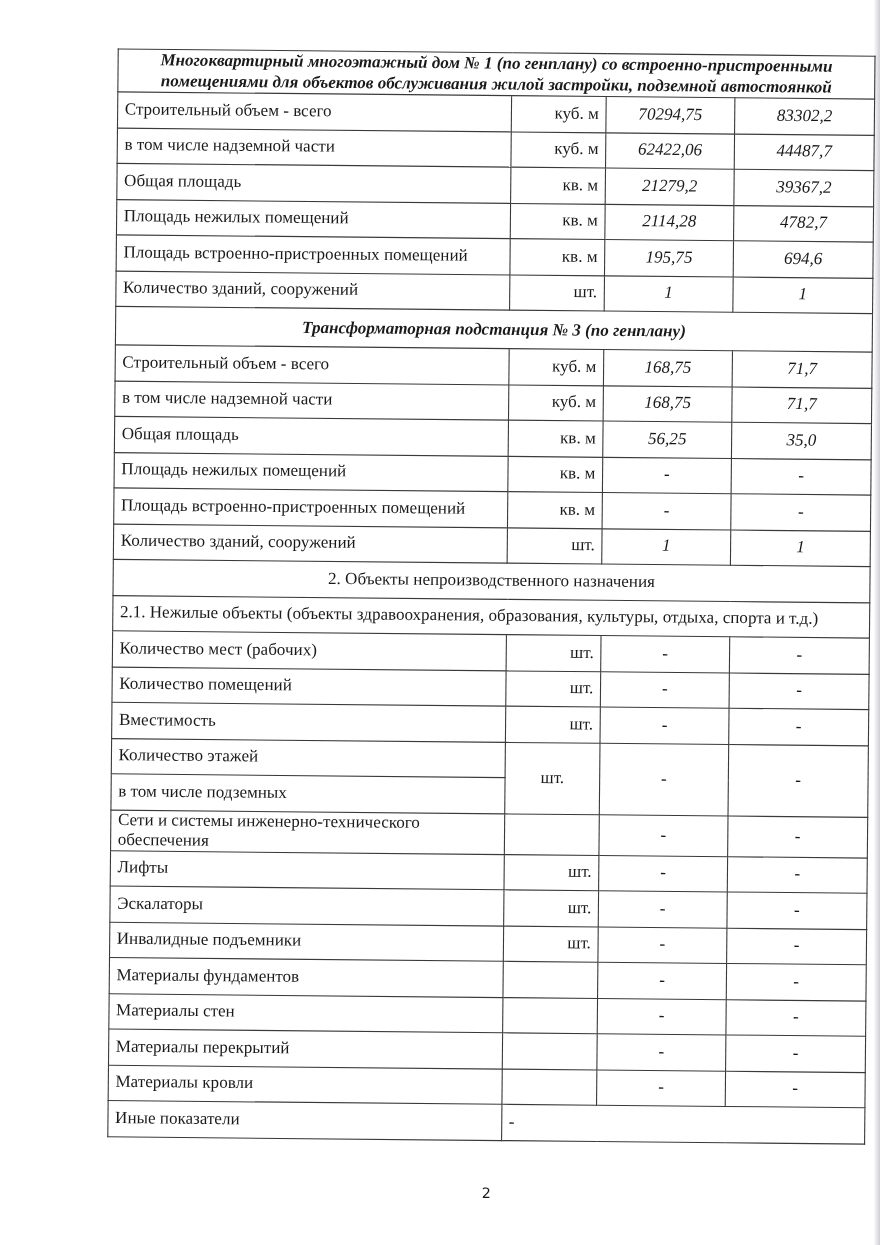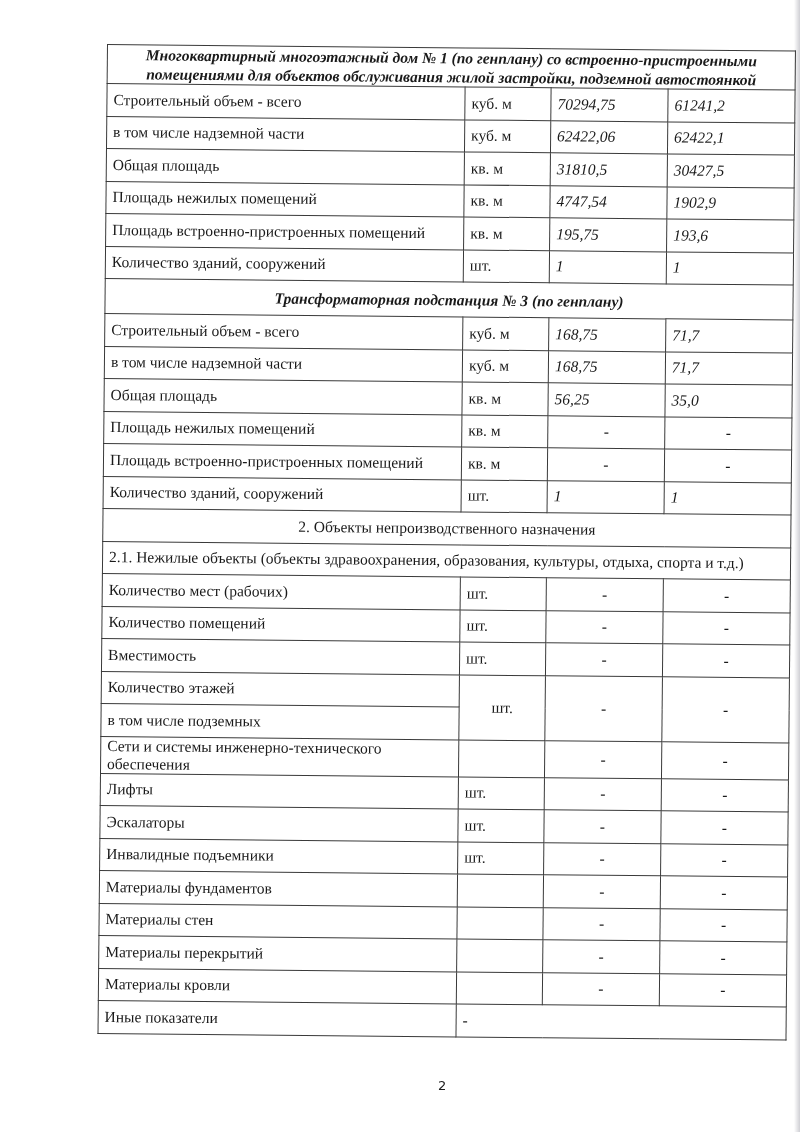--- a/index.html
+++ b/index.html
@@ -5,22 +5,22 @@
   html, body { margin:0; padding:0; background:#ffffff; }
   body { width:800px; height:1132px; position:relative; overflow:hidden; font-family:"Liberation Serif", serif; color:#1a1a1a; }
   .page-edge { position:absolute; right:0; top:0; width:6px; height:1132px; background:linear-gradient(to right,#ffffff,#cfcfd4); }
   table.doc {
     position:absolute; left:107px; top:44px; width:688px;
     border-collapse:collapse; table-layout:fixed;
     transform:rotate(0.55deg); transform-origin:0 0;
   }
   table.doc td { border:1.3px solid #3a3a3a; padding:0 6px; font-size:15.5px; height:31.5px; vertical-align:middle; }
   td.lbl { text-align:left; }
-  td.unit { text-align:left; font-size:14.5px; padding-top:6px; }
-  td.val { font-style:italic; font-size:16px; padding-top:5px; }
+  td.unit { text-align:right; font-size:14.5px; padding-top:6px; }
+  td.val { text-align:center; font-style:italic; font-size:16px; padding-top:5px; }
   td.dash { text-align:center; padding-top:8px; }
   td.title { text-align:center; font-style:italic; font-weight:bold; font-size:15.5px; line-height:19px; padding:6px 4px; height:auto; }
   td.section { text-align:center; font-size:15.5px; }
   td.section-sub { text-align:left; font-size:15.5px; padding-left:8px; }
   td.two-line { line-height:18px; padding-top:4px; padding-bottom:4px; height:60px; }
   td.unit-top { vertical-align:top; padding-top:8px; text-align:center; font-size:14.5px; }
   td.other-val { text-align:left; padding-top:8px; }
   .page-num { position:absolute; left:438px; top:1078px; font-family:"DejaVu Sans", sans-serif; font-size:13px; }
 </style>
 </head>
@@ -37,45 +37,45 @@
   </colgroup>
   <tbody>
     <tr>
       <td class="title" colspan="4">Многоквартирный многоэтажный дом № 1 (по генплану) со встроенно-пристроенными помещениями для объектов обслуживания жилой застройки, подземной автостоянкой</td>
     </tr>
 
     <tr>
       <td class="lbl">Строительный объем - всего</td>
       <td class="unit">куб. м</td>
       <td class="val">70294,75</td>
-      <td class="val">61241,2</td>
+      <td class="val">83302,2</td>
     </tr>
     <tr>
       <td class="lbl">в том числе надземной части</td>
       <td class="unit">куб. м</td>
       <td class="val">62422,06</td>
-      <td class="val">62422,1</td>
+      <td class="val">44487,7</td>
     </tr>
     <tr>
       <td class="lbl">Общая площадь</td>
       <td class="unit">кв. м</td>
-      <td class="val">31810,5</td>
-      <td class="val">30427,5</td>
+      <td class="val">21279,2</td>
+      <td class="val">39367,2</td>
     </tr>
     <tr>
       <td class="lbl">Площадь нежилых помещений</td>
       <td class="unit">кв. м</td>
-      <td class="val">4747,54</td>
-      <td class="val">1902,9</td>
+      <td class="val">2114,28</td>
+      <td class="val">4782,7</td>
     </tr>
     <tr>
       <td class="lbl">Площадь встроенно-пристроенных помещений</td>
       <td class="unit">кв. м</td>
       <td class="val">195,75</td>
-      <td class="val">193,6</td>
+      <td class="val">694,6</td>
     </tr>
     <tr>
       <td class="lbl">Количество зданий, сооружений</td>
       <td class="unit">шт.</td>
       <td class="val">1</td>
       <td class="val">1</td>
     </tr>
 
     <tr>
       <td class="title" colspan="4" style="height:26px;padding:4px;">Трансформаторная подстанция № 3 (по генплану)</td>

